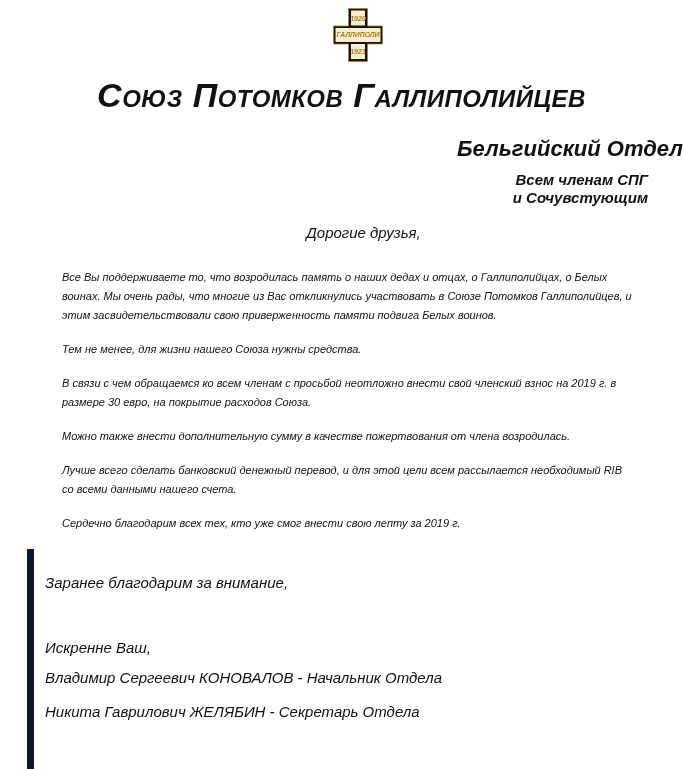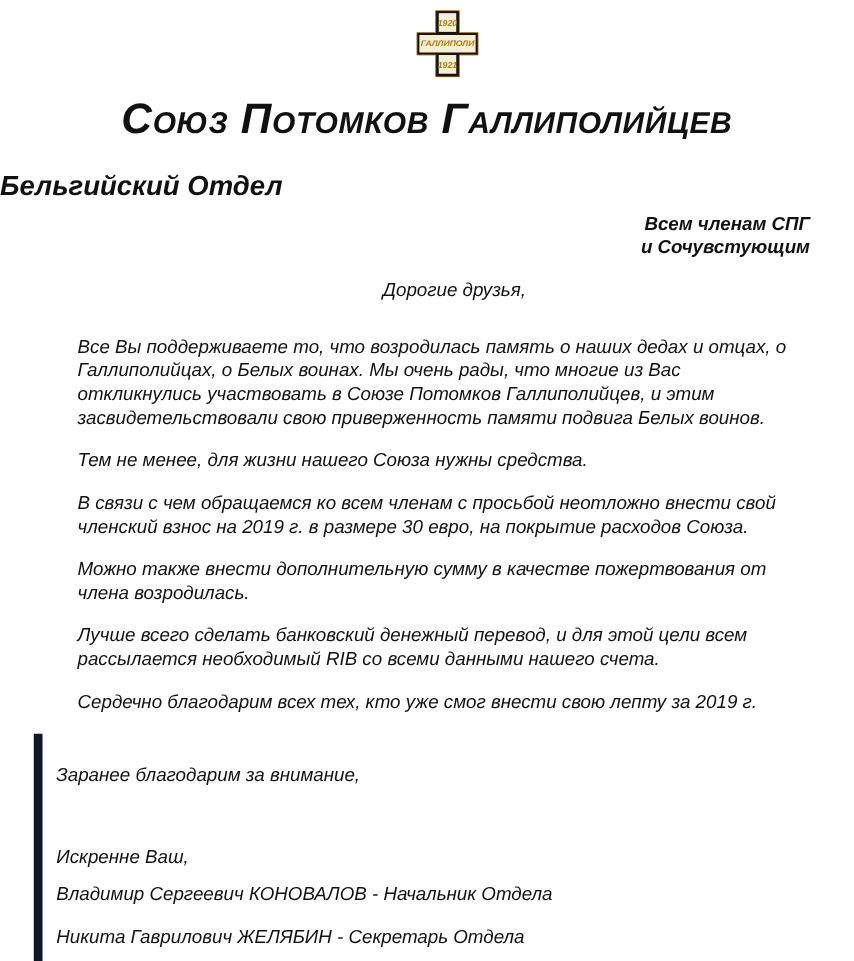--- a/index.html
+++ b/index.html
@@ -35,21 +35,21 @@
     text-align: center;
     font-size: 34px;
     font-weight: bold;
     letter-spacing: 0.5px;
     line-height: 39px;
     color: #111111;
   }
   .org-title .sc { font-size: 24px; }
   .dept-title {
     margin: 18px 0 0 0;
-    text-align: left;
+    text-align: right;
     font-size: 22px;
     font-weight: bold;
     line-height: 25px;
     color: #111111;
   }
   .addressee {
     margin: 10px 35px 0 0;
     text-align: right;
     font-size: 15px;
     font-weight: bold;
@@ -57,21 +57,21 @@
   }
   .salutation {
     margin-top: 16px;
     padding-left: 44px;
     text-align: center;
     font-size: 15px;
     line-height: 19px;
   }
   .body-block {
     margin: 26px 50px 0 62px;
-    font-size: 15px;
+    font-size: 11px;
     line-height: 19px;
   }
   .body-block p { margin: 0 0 15px 0; }
   .body-block p:last-child { margin-bottom: 16px; }
   .quoted {
     flex: 1;
     margin-left: 27px;
     border-left: 7px solid #0f172a;
     padding: 24px 40px 0 11px;
     font-size: 15px;

